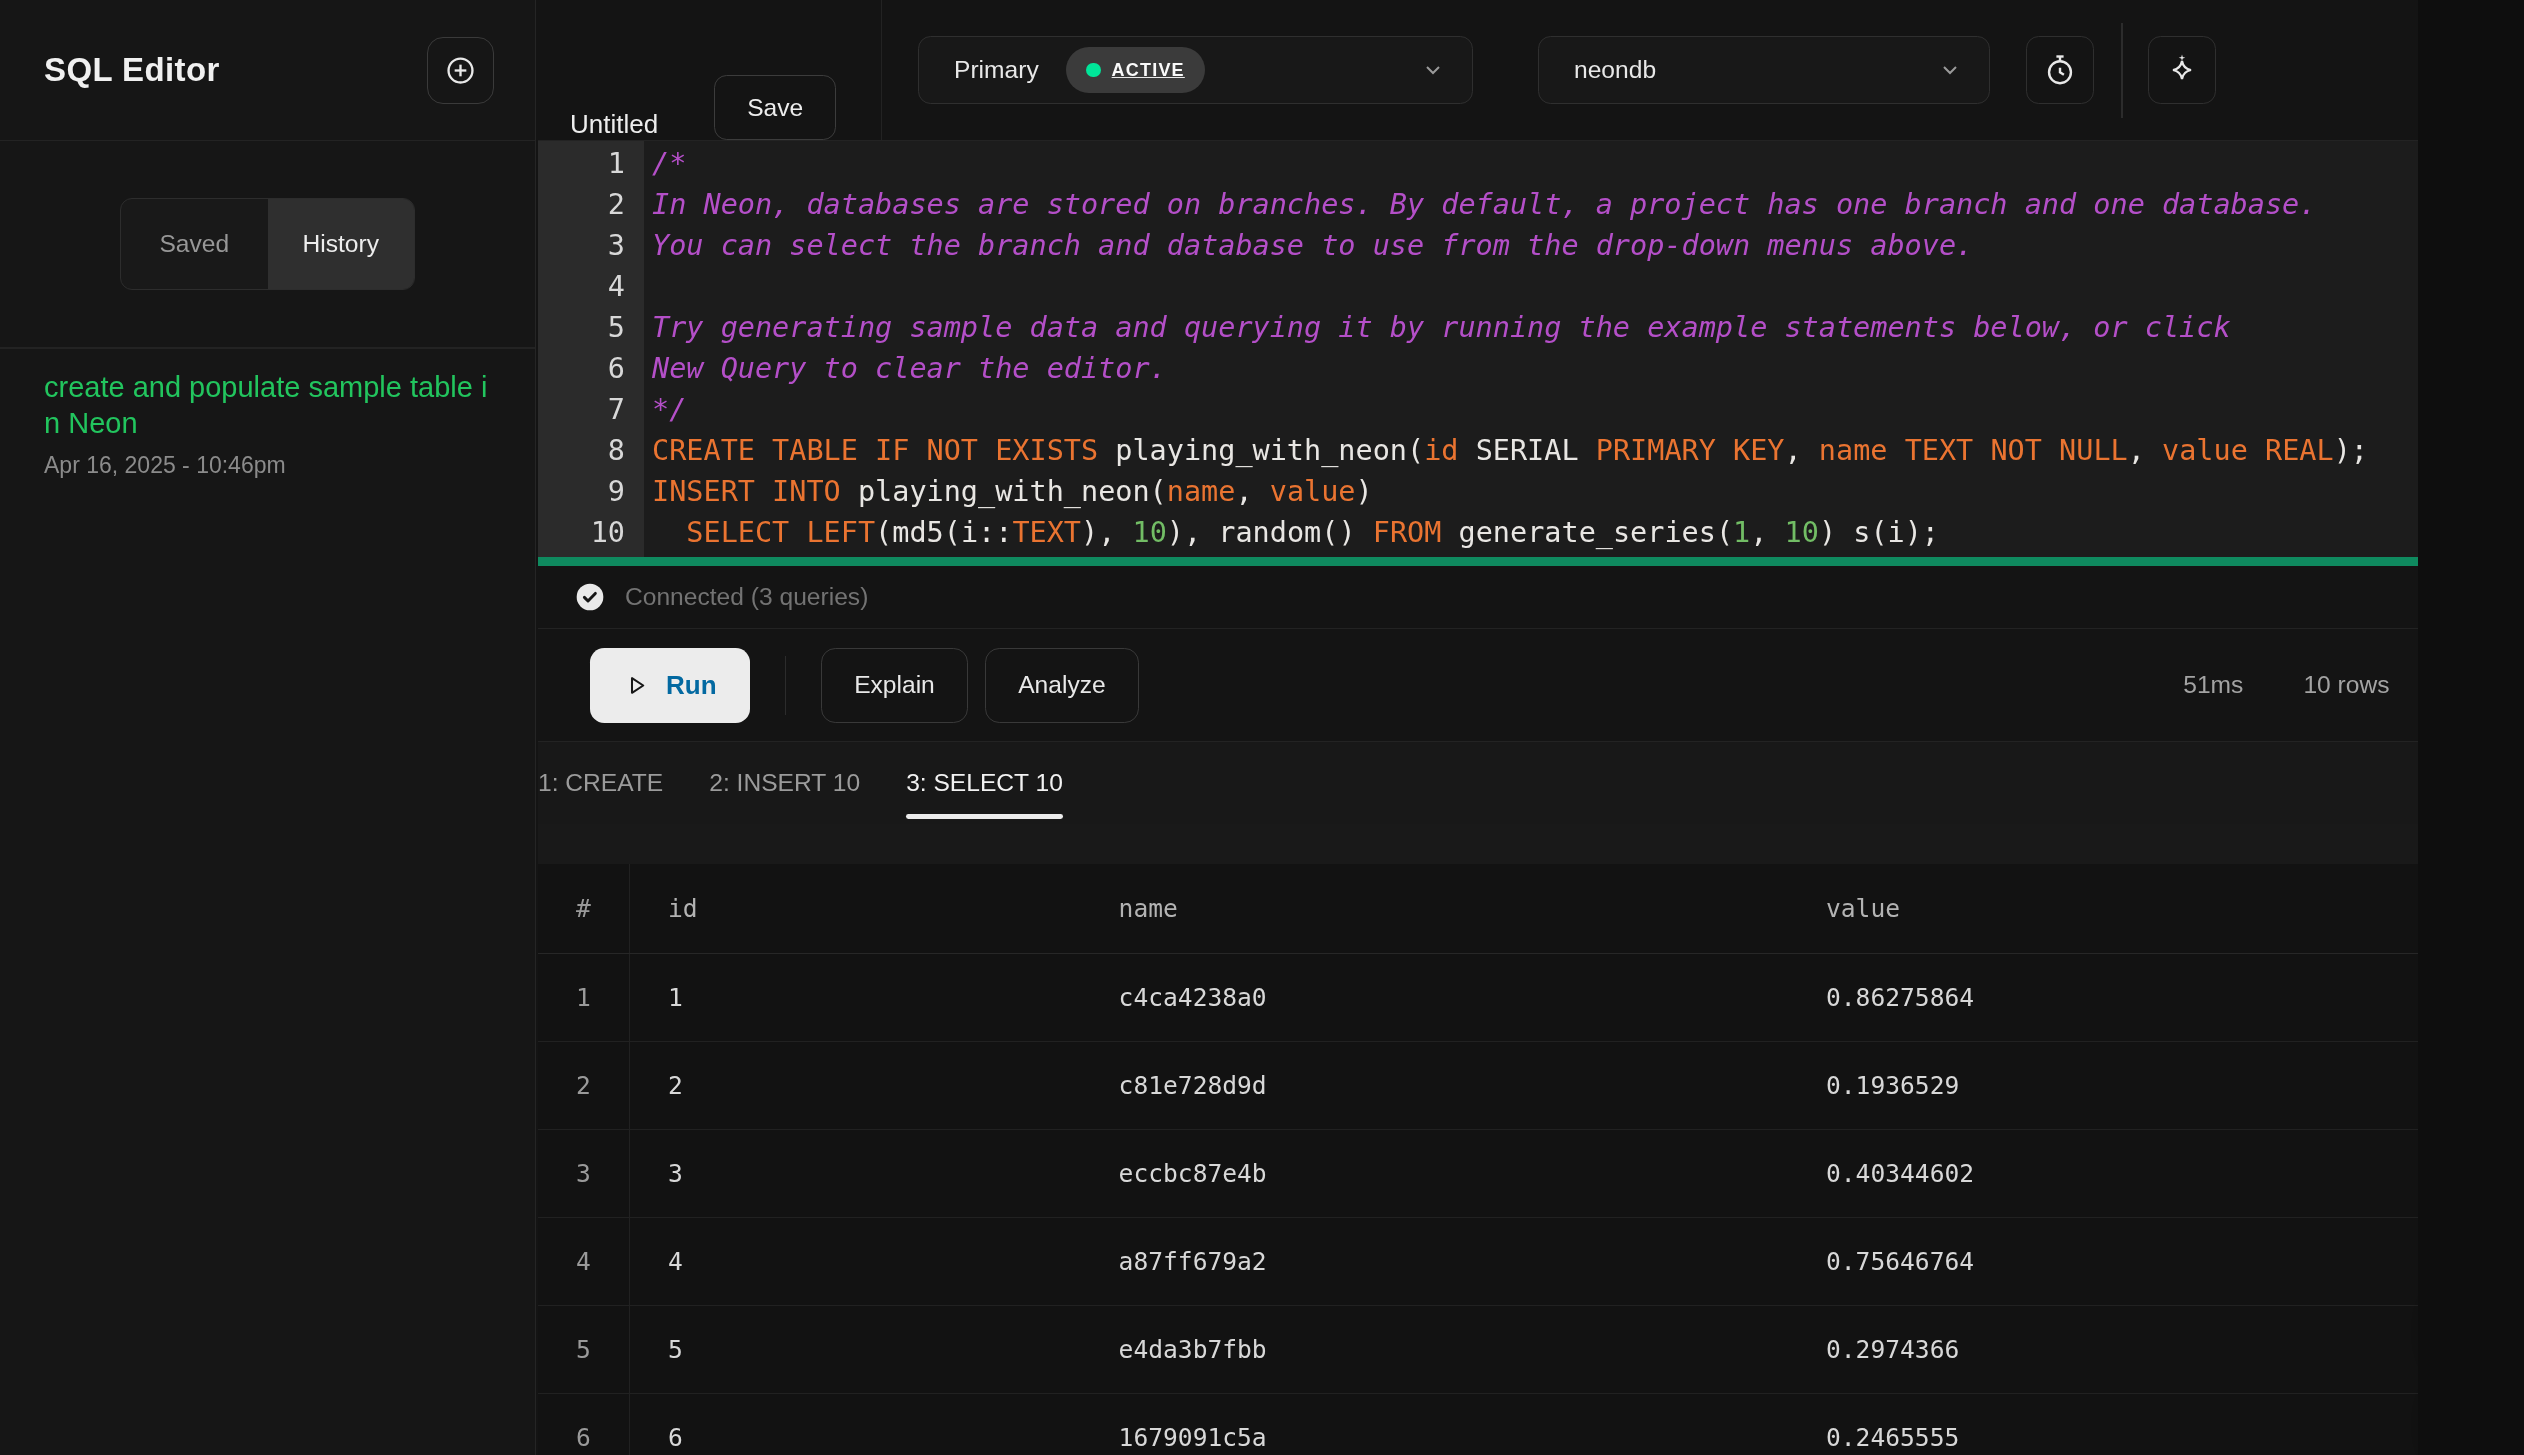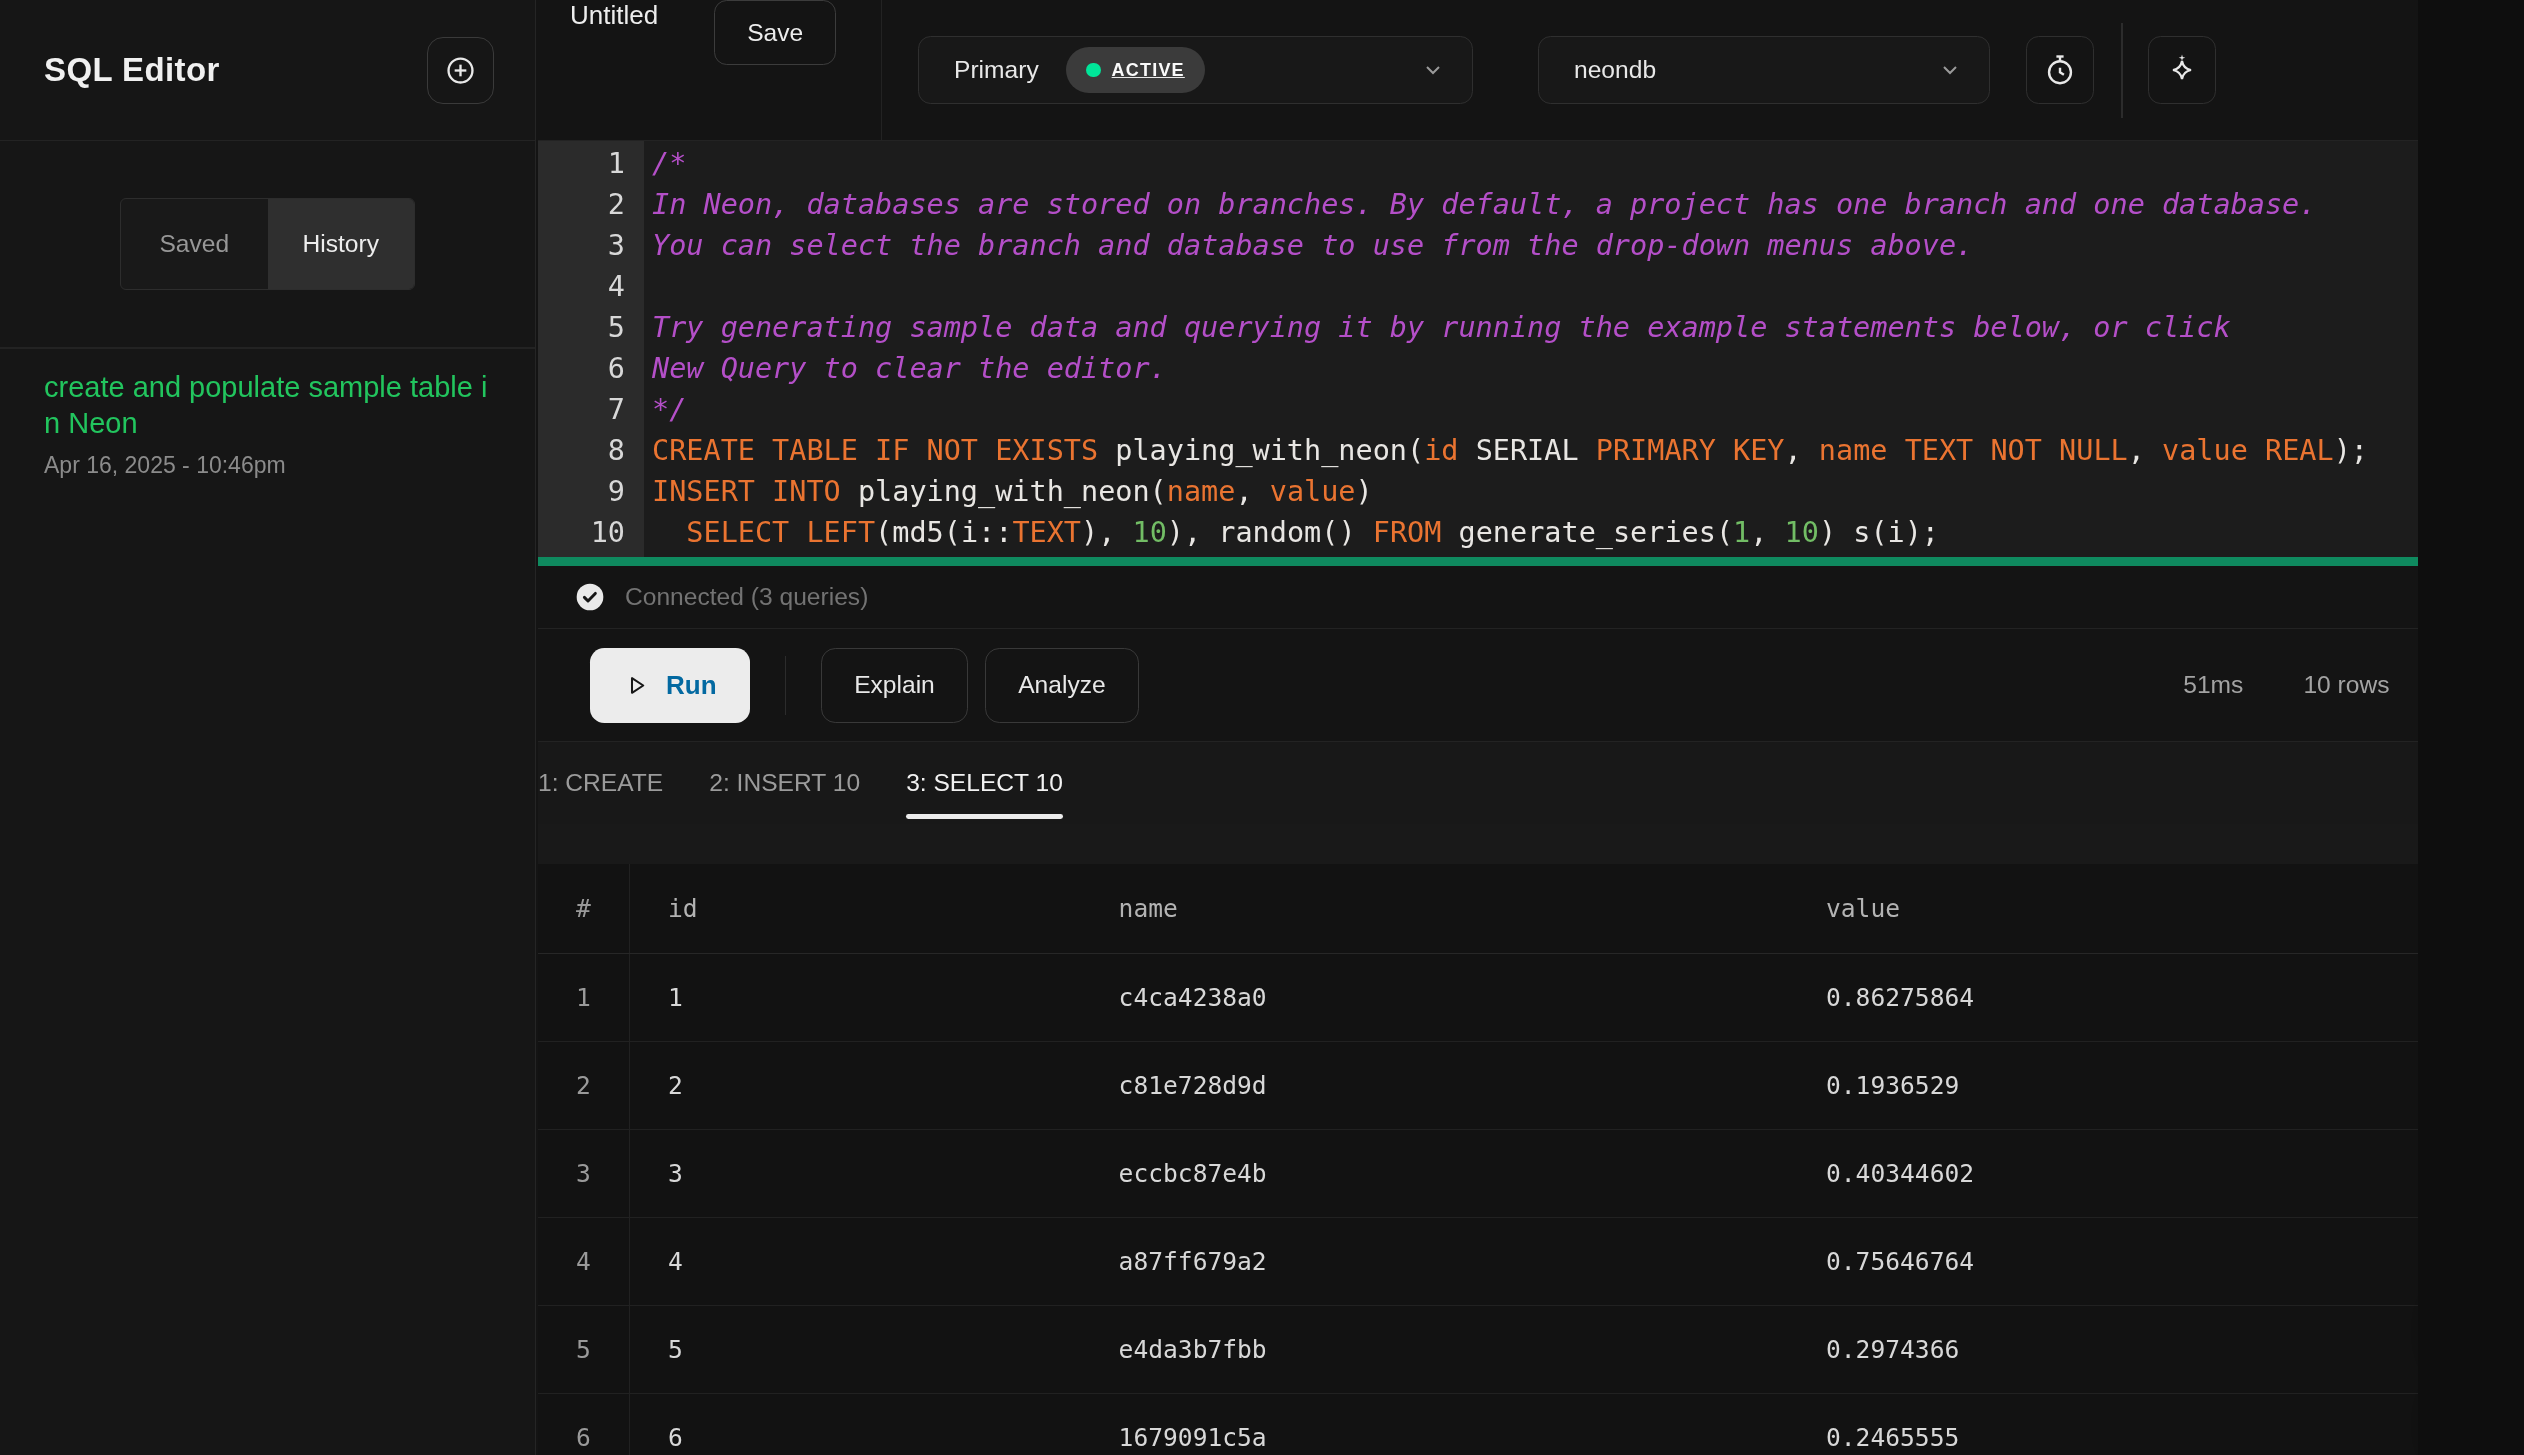--- a/index.html
+++ b/index.html
@@ -6,35 +6,35 @@
   .app{position:relative;width:2418px;height:1456px;background:#141414;overflow:hidden;
        font-family:"Liberation Sans",sans-serif;color:#e6e6e6;}
   button{background:none;border:none;font:inherit;color:inherit;padding:0;}
 
   
   .sidebar{position:absolute;left:0;top:0;bottom:0;width:536px;background:#161616;border-right:1.6px solid #252525;box-sizing:border-box;}
   .sidebar-header{height:141px;border-bottom:1.6px solid #232323;display:flex;align-items:center;justify-content:space-between;padding:0 41px 0 44px;box-sizing:border-box;}
   .app-title{font-size:33px;font-weight:700;letter-spacing:0.4px;color:#f0f0f0;margin:0;}
   .icon-btn{width:67px;height:67px;border:1.6px solid #3a3a3a;border-radius:16px;display:flex;align-items:center;justify-content:center;color:#e8e8e8;cursor:pointer;box-sizing:border-box;}
   .seg-wrap{padding-top:57px;display:flex;justify-content:center;}
-  .seg-control{width:295px;height:92px;border:1.6px solid #2d2d2d;border-radius:6px;display:flex;overflow:hidden;box-sizing:border-box;background:#191919;}
+  .seg-control{width:295px;height:92px;border:1.6px solid #2d2d2d;border-radius:12px;display:flex;overflow:hidden;box-sizing:border-box;background:#191919;}
   .seg{flex:1;display:flex;align-items:center;justify-content:center;font-size:24.6px;color:#979797;cursor:pointer;}
   .seg.active{background:#2f2f2f;color:#ededed;}
   .sidebar-divider{height:1.6px;background:#232323;margin-top:57px;}
   .history-list{padding:19px 44px 0;}
   .history-item{cursor:pointer;padding-top:1.6px;}
   .history-title{font-size:29px;line-height:36px;color:#22c55e;width:449px;word-break:break-all;}
   .history-time{margin-top:11px;font-size:23px;color:#8b8b8b;}
 
   
   .main{position:absolute;left:538px;top:0;right:0;bottom:0;display:flex;flex-direction:column;background:#141414;}
 
   
   .topbar{height:141px;flex:0 0 auto;border-bottom:1.6px solid #232323;display:flex;align-items:center;box-sizing:border-box;}
-  .file-section{width:344px;height:100%;display:flex;align-items:flex-start;gap:56px;padding-left:32px;border-right:1.6px solid #232323;box-sizing:border-box;flex:0 0 auto;}
+  .file-section{width:344px;height:100%;display:flex;align-items:flex-end;gap:56px;padding-left:32px;border-right:1.6px solid #232323;box-sizing:border-box;flex:0 0 auto;}
   .query-title{font-size:26px;color:#ededed;}
   .save-btn{height:65px;padding:0 32px;border:1.6px solid #3c3c3c;border-radius:12.7px;font-size:24.6px;color:#ededed;cursor:pointer;box-sizing:border-box;}
   .select{height:68px;border:1.6px solid #2f2f2f;border-radius:12.7px;background:#181818;display:flex;align-items:center;box-sizing:border-box;cursor:pointer;font-size:24.6px;color:#e8e8e8;}
   .select.branch{width:555px;margin-left:36px;padding:0 27px 0 35px;}
   .select.db{width:452px;margin-left:65px;padding:0 27px 0 35px;}
   .badge{margin-left:27px;display:flex;align-items:center;gap:11px;background:#3b3b3b;border-radius:792px;height:46px;padding:0 20.6px;text-decoration:underline;}
   .dot{width:14.3px;height:14.3px;border-radius:50%;background:var(--accent-green);}
   .badge-text{font-size:18px;font-weight:700;letter-spacing:1.2px;color:#fafafa;}
   .chevron{margin-left:auto;color:#9a9a9a;flex:0 0 auto;}
   .tool-btn{width:68px;height:68px;margin-left:36px;border:1.6px solid #2f2f2f;border-radius:12.7px;display:flex;align-items:center;justify-content:center;color:#e8e8e8;cursor:pointer;box-sizing:border-box;}

